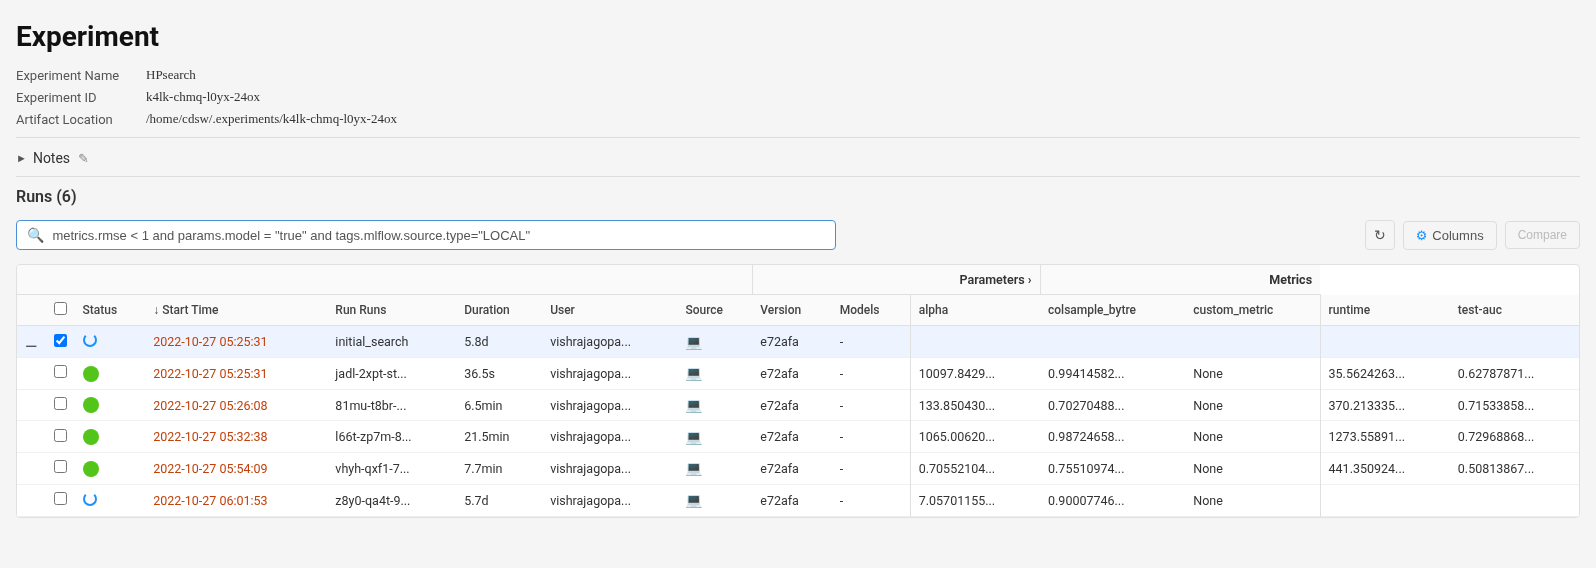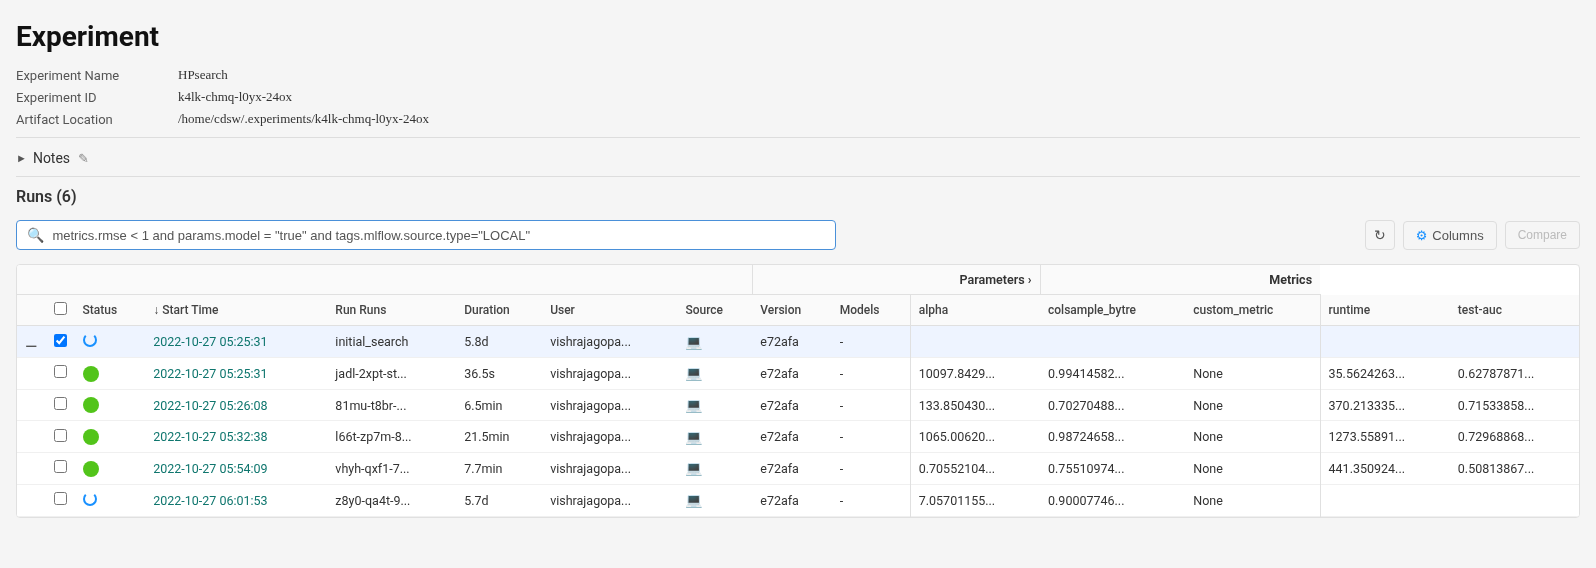--- a/index.html
+++ b/index.html
@@ -1,20 +1,20 @@
 <!DOCTYPE html>
 <html><head>
   <meta charset="utf-8">
   <style>
     * { box-sizing: border-box; margin: 0; padding: 0; }
     body { font-family: -apple-system, BlinkMacSystemFont, 'Segoe UI', Roboto, sans-serif; font-size: 13px; background: #f5f5f5; color: #333; }
     .page { background: #f5f5f5; min-height: 568px; padding: 20px 16px; }
     .header-title { font-size: 28px; font-weight: 700; margin-bottom: 14px; color: #111; }
     .meta-table { margin-bottom: 10px; }
-    .meta-row { display: flex; align-items: center; margin-bottom: 6px; gap: 32px; }
+    .meta-row { display: flex; align-items: center; margin-bottom: 6px; }
     .meta-label { color: #555; font-size: 13px; width: 130px; flex-shrink: 0; }
     .meta-value { color: #333; font-size: 13px; font-family: Liberation Serif, serif; }
     .notes-row { display: flex; align-items: center; margin: 12px 0 10px 0; cursor: pointer; }
     .chevron-icon { font-size: 11px; margin-right: 6px; color: #555; }
     .notes-label { font-size: 14px; color: #333; margin-right: 8px; }
     .edit-icon { color: #888; font-size: 13px; cursor: pointer; }
     .runs-header { font-size: 16px; font-weight: 600; margin: 10px 0 14px 0; }
     .divider { border: none; border-top: 1px solid #ddd; margin: 10px 0; }
     .toolbar { display: flex; align-items: center; gap: 10px; margin-bottom: 14px; }
     .search-container { display: flex; align-items: center; border: 1.5px solid #4a90d9; border-radius: 4px; background: #fff; padding: 6px 10px; flex: 1; max-width: 820px; }
@@ -32,21 +32,21 @@
     thead tr.col-headers th { background: #fafafa; border-bottom: 1px solid #e0e0e0; padding: 7px 8px; text-align: left; color: #444; font-weight: 500; font-size: 12px; white-space: nowrap; }
     tbody tr { border-bottom: 1px solid #f0f0f0; background: #fff; }
     tbody tr.selected-row { background: #eef4ff; }
     td { padding: 7px 8px; vertical-align: middle; white-space: nowrap; }
     .checkbox-cell { width: 28px; text-align: center; }
     .expand-cell { width: 22px; text-align: center; }
     .status-icon { display: inline-block; width: 16px; height: 16px; border-radius: 50%; vertical-align: middle; }
     .status-success { background: #52c41a; }
     .status-running { border: 2px solid #1890ff; border-top-color: transparent; border-radius: 50%; width: 14px; height: 14px; display: inline-block; animation: spin 1s linear infinite; }
     @keyframes spin { to { transform: rotate(360deg); } }
-    .run-link { color: #0f766e; text-decoration: none; }
+    .run-link { color: #c2410c; text-decoration: none; }
     .laptop-icon { font-size: 14px; color: #555; }
     .minus-icon { color: #555; cursor: pointer; font-size: 14px; }
     th.divider-col { border-left: 1px solid #e0e0e0; }
     td.divider-col { border-left: 1px solid #e0e0e0; }
     .settings-icon { color: #1890ff; font-size: 13px; }
     input[type="checkbox"] { width: 13px; height: 13px; cursor: pointer; }
   </style>
 </head>
 <body>
 

